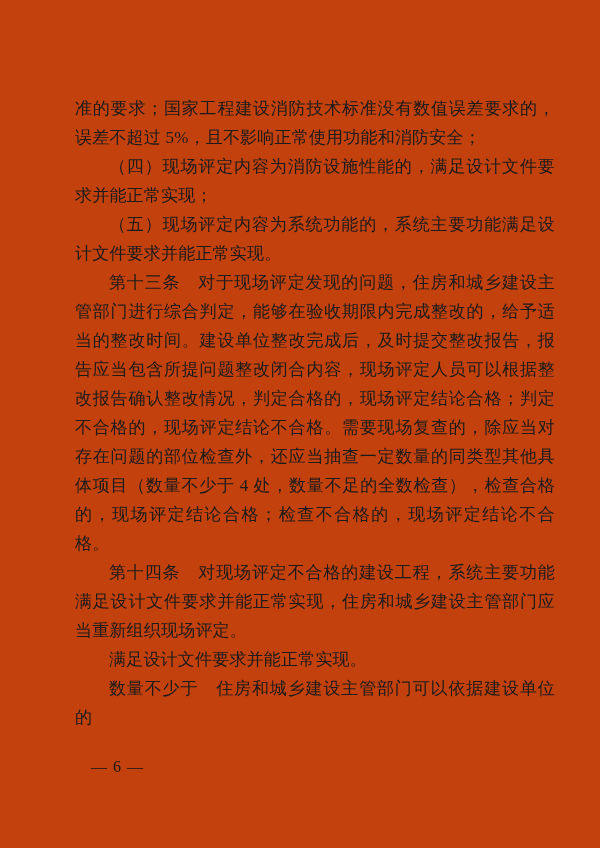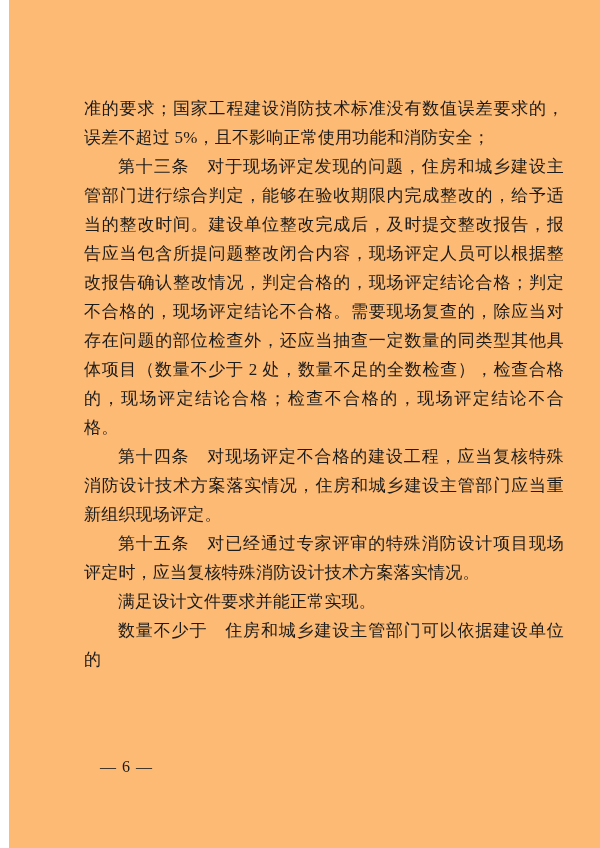--- a/index.html
+++ b/index.html
@@ -10,22 +10,21 @@
     width: 600px;
     height: 848px;
     background: #ffffff;
     position: relative;
     overflow: hidden;
     font-family: "Liberation Serif", "DejaVu Serif", serif;
   }
   .page {
     position: absolute;
     inset: 0;
-    background: #fdba74;
-    margin-left: 9px;
+    background: #c2410c;
   }
   .body-text {
     position: absolute;
     left: 75px;
     top: 94px;
     width: 480px;
     font-size: 17px;
     line-height: 29px;
     color: #1b1b1b;
     text-align: justify;
@@ -49,20 +48,21 @@
     color: #1b1b1b;
     letter-spacing: 1px;
   }
 </style>
 </head>
 <body>
 
 <div class="page">
   <main class="body-text">
     <p class="continuation">准的要求；国家工程建设消防技术标准没有数值误差要求的，误差不超过 5%，且不影响正常使用功能和消防安全；</p>
-    <p>第十三条　对于现场评定发现的问题，住房和城乡建设主管部门进行综合判定，能够在验收期限内完成整改的，给予适当的整改时间。建设单位整改完成后，及时提交整改报告，报告应当包含所提问题整改闭合内容，现场评定人员可以根据整改报告确认整改情况，判定合格的，现场评定结论合格；判定不合格的，现场评定结论不合格。需要现场复查的，除应当对存在问题的部位检查外，还应当抽查一定数量的同类型其他具体项目（数量不少于 2 处，数量不足的全数检查），检查合格的，现场评定结论合格；检查不合格的，现场评定结论不合格。</p>
-    <p>第十四条　对现场评定不合格的建设工程，应当复核特殊消防设计技术方案落实情况，住房和城乡建设主管部门应当重新组织现场评定。</p>
-    <p>第十五条　对已经通过专家评审的特殊消防设计项目现场评定时，应当复核特殊消防设计技术方案落实情况。</p>
+    <p>（四）现场评定内容为消防设施性能的，满足设计文件要求并能正常实现；</p>
+    <p>（五）现场评定内容为系统功能的，系统主要功能满足设计文件要求并能正常实现。</p>
+    <p>第十三条　对于现场评定发现的问题，住房和城乡建设主管部门进行综合判定，能够在验收期限内完成整改的，给予适当的整改时间。建设单位整改完成后，及时提交整改报告，报告应当包含所提问题整改闭合内容，现场评定人员可以根据整改报告确认整改情况，判定合格的，现场评定结论合格；判定不合格的，现场评定结论不合格。需要现场复查的，除应当对存在问题的部位检查外，还应当抽查一定数量的同类型其他具体项目（数量不少于 4 处，数量不足的全数检查），检查合格的，现场评定结论合格；检查不合格的，现场评定结论不合格。</p>
+    <p>第十四条　对现场评定不合格的建设工程，系统主要功能满足设计文件要求并能正常实现，住房和城乡建设主管部门应当重新组织现场评定。</p>
     <p>满足设计文件要求并能正常实现。</p>
     <p>数量不少于　住房和城乡建设主管部门可以依据建设单位的</p>
   </main>
   <div class="page-footer">— 6 —</div>
 </div>
 
 </body></html>

